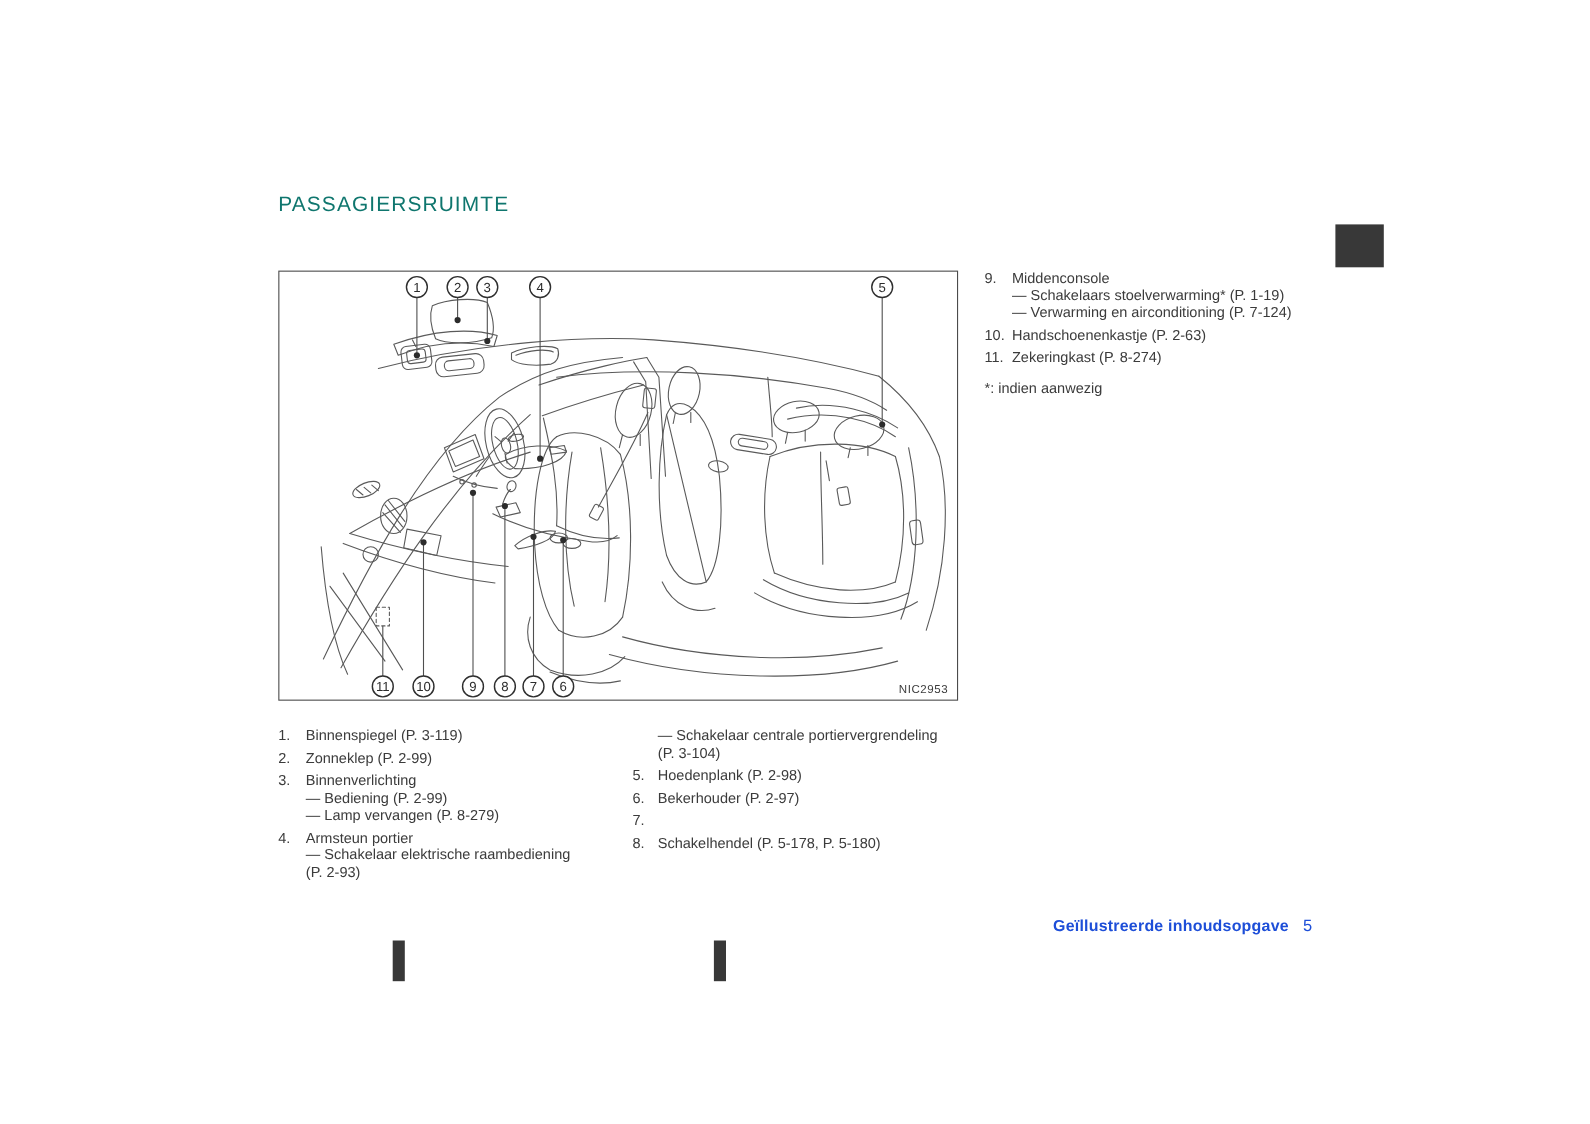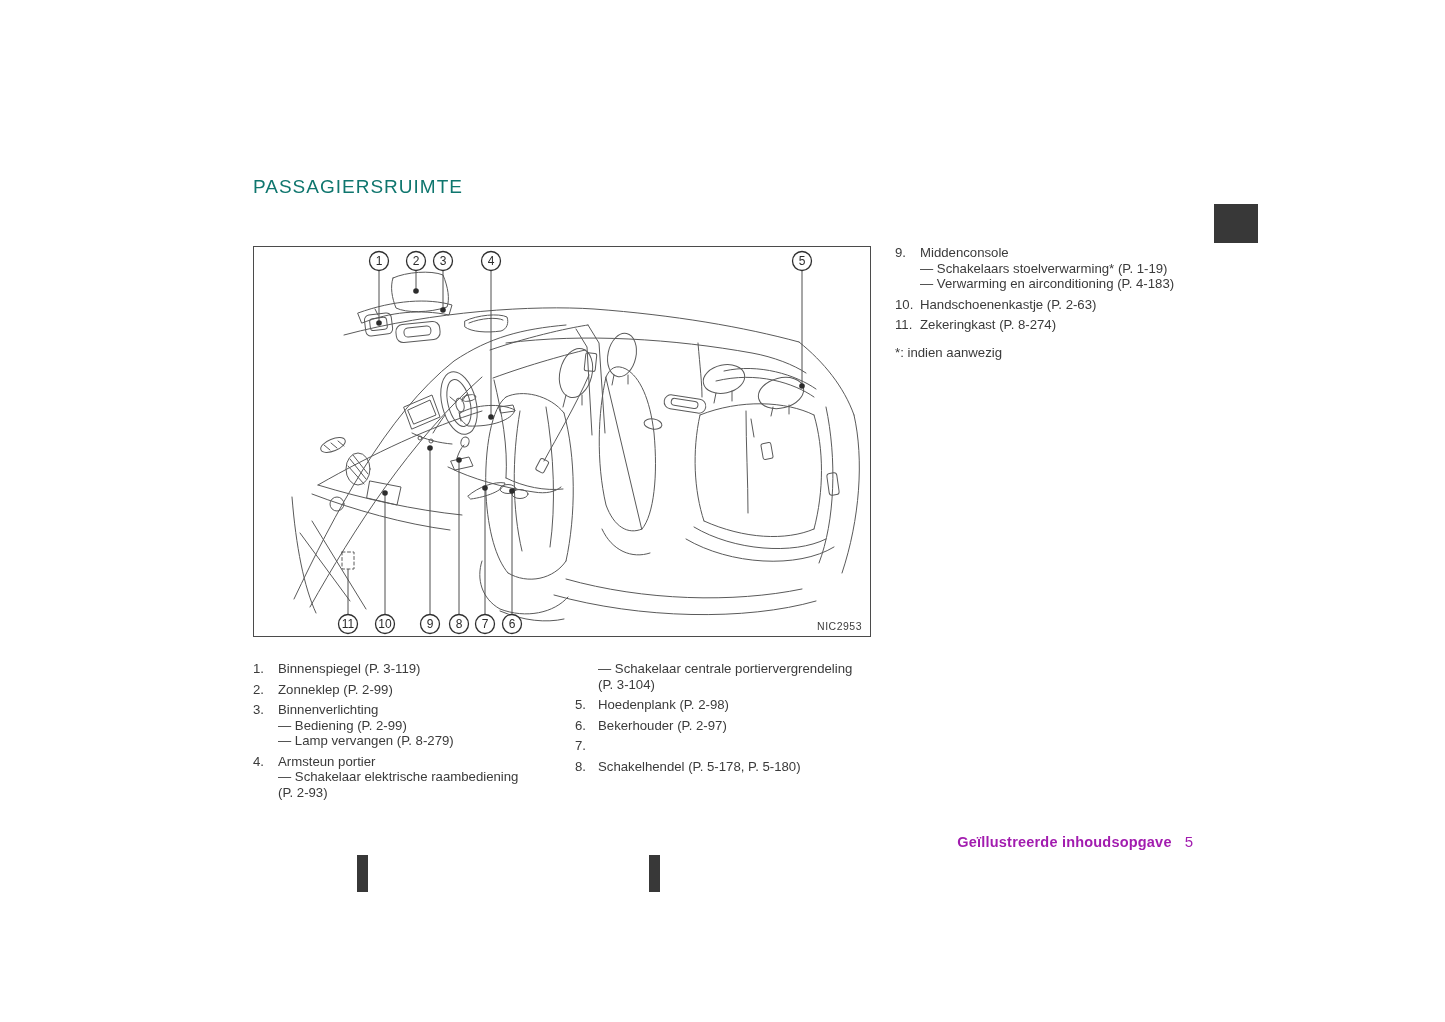--- a/index.html
+++ b/index.html
@@ -38,21 +38,21 @@
   .col-left   { left:253px; top:661px; }
   .col-middle { left:575px; top:661px; }
   .col-right  { left:895px; top:245px; }
   .legend-item { display:flex; margin-bottom:5px; }
   .legend-item .n { flex:none; width:25px; }
   .col-middle .legend-item .n { width:23px; }
   .legend-item .t .ln { display:block; }
   .legend-footnote { margin-top:12px; }
   .footer {
     position:absolute; right:252px; top:833px;
-    display:flex; align-items:baseline; gap:13px; font-size:14.5px; color:#a21caf;
+    display:flex; align-items:baseline; gap:13px; font-size:14.5px; color:#1d4ed8;
   }
   .footer .section { font-weight:700; letter-spacing:0.2px; }
   .footer .pagenum { font-weight:400; font-size:15px; }
   .binding-mark { position:absolute; width:11px; height:37px; background:#383838; top:855px; }
   .mark-1 { left:357px; }
   .mark-2 { left:649px; }
 </style>
 </head>
 <body>
 
@@ -328,21 +328,21 @@
         </span>
     </div>
   </div>
 
   <div class="legend-col col-right">
     <div class="legend-item">
       <span class="n">9.</span>
       <span class="t">
         <span class="ln">Middenconsole</span>
         <span class="ln">— Schakelaars stoelverwarming* (P. 1-19)</span>
-        <span class="ln">— Verwarming en airconditioning (P. 4-183)</span>
+        <span class="ln">— Verwarming en airconditioning (P. 7-124)</span>
       </span>
     </div>
     <div class="legend-item">
       <span class="n">10.</span>
       <span class="t">
           <span class="ln">Handschoenenkastje (P. 2-63)</span>
         </span>
     </div>
     <div class="legend-item">
       <span class="n">11.</span>

